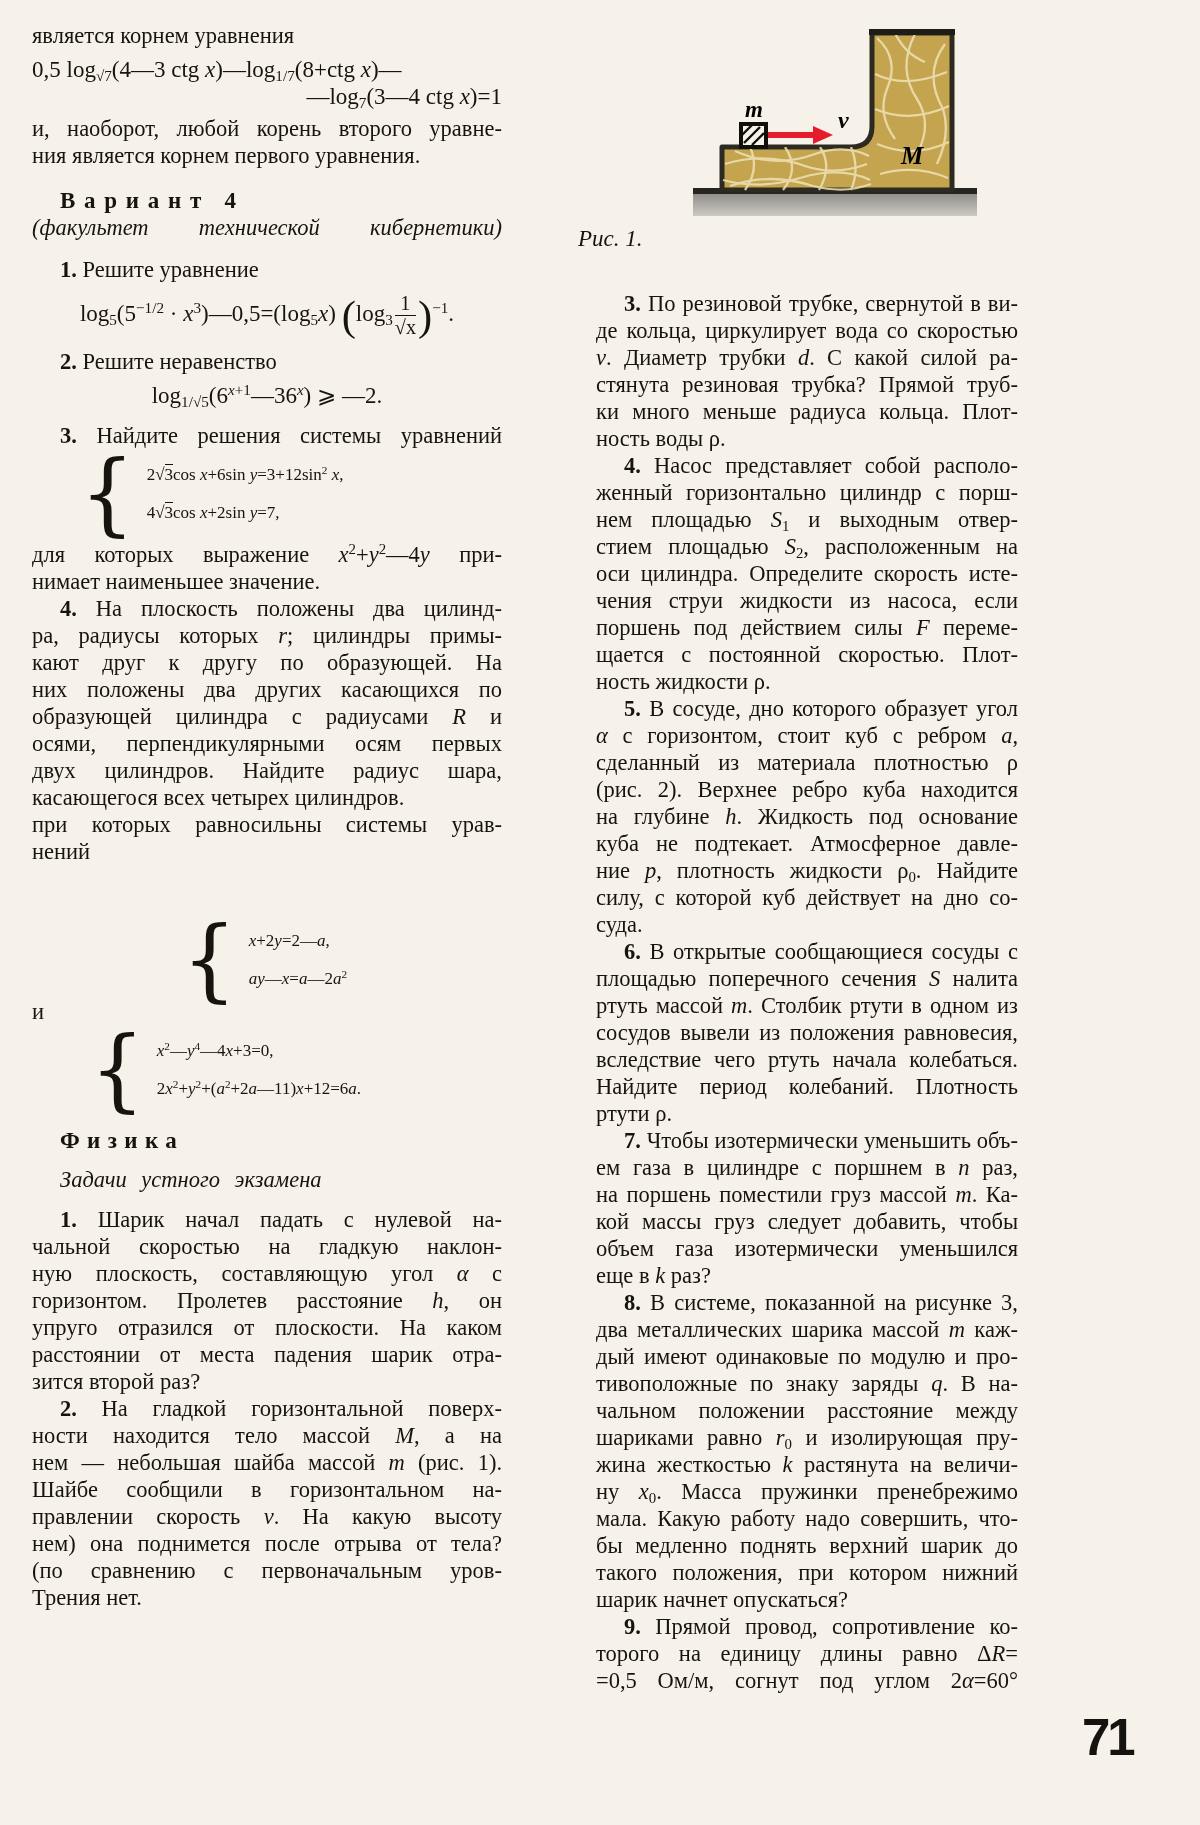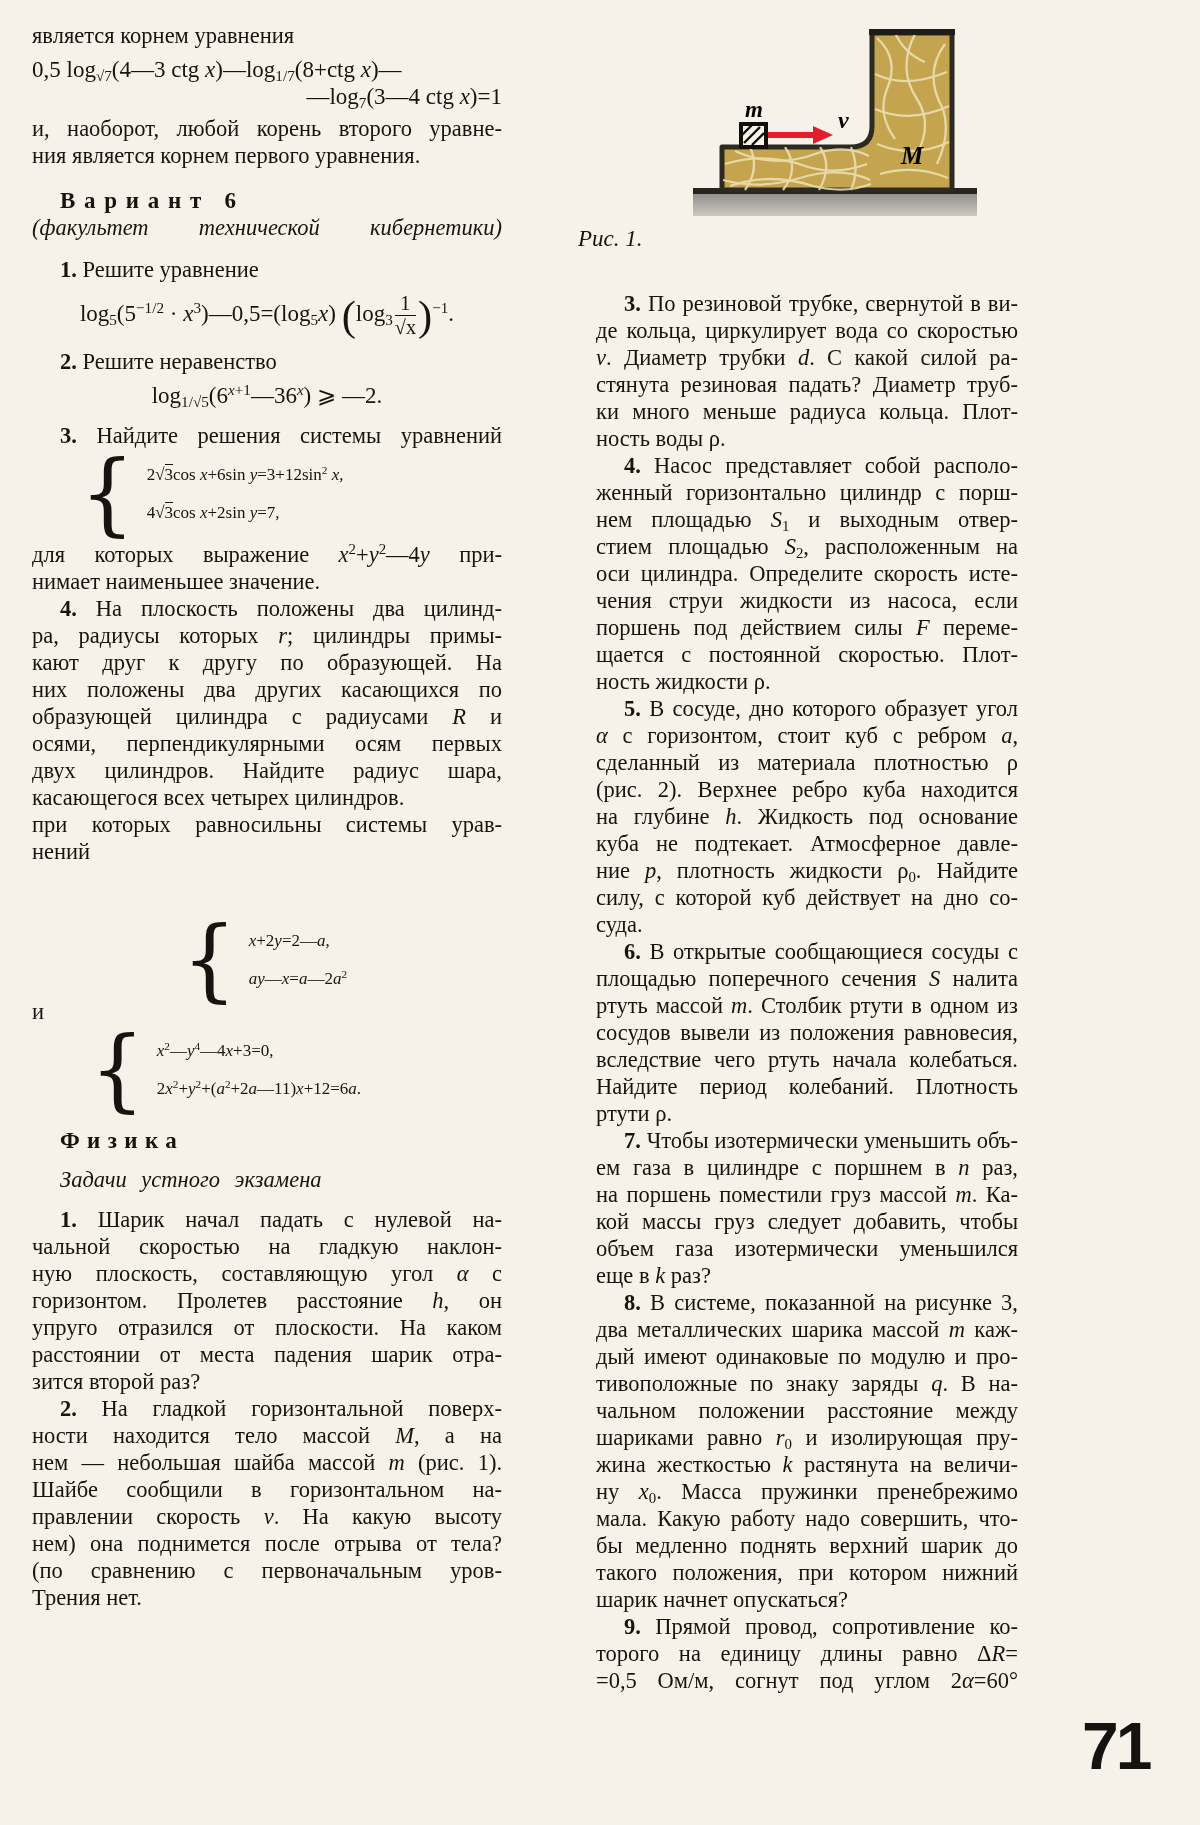--- a/index.html
+++ b/index.html
@@ -70,21 +70,21 @@
   .ovl{border-top:1.7px solid currentColor;}
   
   #figure-box{position:absolute;left:655px;top:14px;width:340px;height:206px;}
   #figure-caption{
     position:absolute;left:578px;top:226px;
     font-style:italic;font-size:23px;
   }
   #page-number{
     position:absolute;left:1082px;top:1708px;
     font-family:"Liberation Sans","DejaVu Sans",sans-serif;
-    font-weight:700;font-size:66px;letter-spacing:-3px;
+    font-weight:700;font-size:51px;letter-spacing:-3px;
     color:#15130f;
   }
   .fig-label{font-family:"Liberation Serif",serif;font-style:italic;font-weight:700;}
 </style>
 </head>
 <body>
 
 <div id="figure-box">
   <svg width="340" height="206" viewBox="0 0 340 206">
     <defs>
@@ -148,21 +148,21 @@
     </div>
     <div class="b-eqA">
       <div class="tline a-l">0,5 log<sub>√7</sub>(4—3 ctg <i>x</i>)—log<sub>1/7</sub>(8+ctg <i>x</i>)—</div>
       <div class="tline a-r">—log<sub>7</sub>(3—4 ctg <i>x</i>)=1</div>
     </div>
     <div class="">
       <div class="tline a-j">и, наоборот, любой корень второго уравне-</div>
       <div class="tline a-l">ния является корнем первого уравнения.</div>
     </div>
     <div class="b-var4">
-      <div class="tline a-l ind">Вариант 6</div>
+      <div class="tline a-l ind">Вариант 4</div>
     </div>
     <div class="b-fac">
       <div class="tline a-j">(факультет технической кибернетики)</div>
     </div>
     <div class="b-p1">
       <div class="tline a-l ind"><b>1.</b> Решите уравнение</div>
     </div>
     <div class="b-eqB">
       <div class="tline a-c">log<sub>5</sub>(5<sup>−1/2</sup> · <i>x</i><sup>3</sup>)—0,5=(log<sub>5</sub><i>x</i>) <span class="bigp">(</span>log<sub>3</sub><span class="frac"><span class="num">1</span><span class="den">√<span class="ovl">x</span></span></span><span class="bigp">)</span><sup>−1</sup>.</div>
     </div>
@@ -241,21 +241,21 @@
       <div class="tline a-j">нем) она поднимется после отрыва от тела?</div>
       <div class="tline a-j">(по сравнению с первоначальным уров-</div>
       <div class="tline a-l">Трения нет.</div>
     </div>
   </div>
 <div id="right-col" class="col">
     <div class="">
       <div class="tline a-j ind"><b>3.</b> По резиновой трубке, свернутой в ви-</div>
       <div class="tline a-j">де кольца, циркулирует вода со скоростью</div>
       <div class="tline a-j"><i>v</i>. Диаметр трубки <i>d</i>. С какой силой ра-</div>
-      <div class="tline a-j">стянута резиновая падать? Диаметр труб-</div>
+      <div class="tline a-j">стянута резиновая трубка? Прямой труб-</div>
       <div class="tline a-j">ки много меньше радиуса кольца. Плот-</div>
       <div class="tline a-l">ность воды ρ.</div>
     </div>
     <div class="">
       <div class="tline a-j ind"><b>4.</b> Насос представляет собой располо-</div>
       <div class="tline a-j">женный горизонтально цилиндр с порш-</div>
       <div class="tline a-j">нем площадью <i>S</i><sub>1</sub> и выходным отвер-</div>
       <div class="tline a-j">стием площадью <i>S</i><sub>2</sub>, расположенным на</div>
       <div class="tline a-j">оси цилиндра. Определите скорость исте-</div>
       <div class="tline a-j">чения струи жидкости из насоса, если</div>

